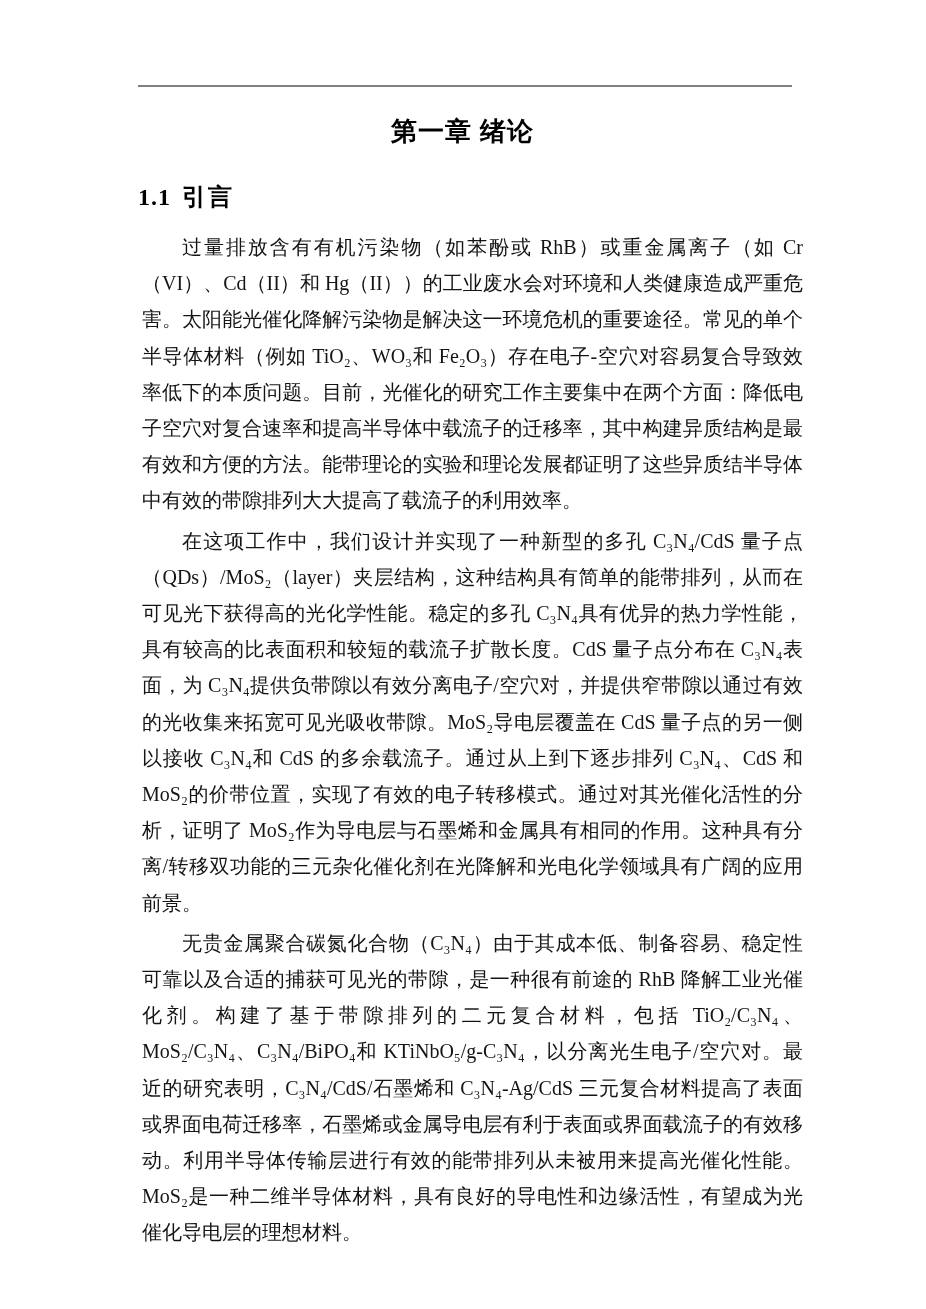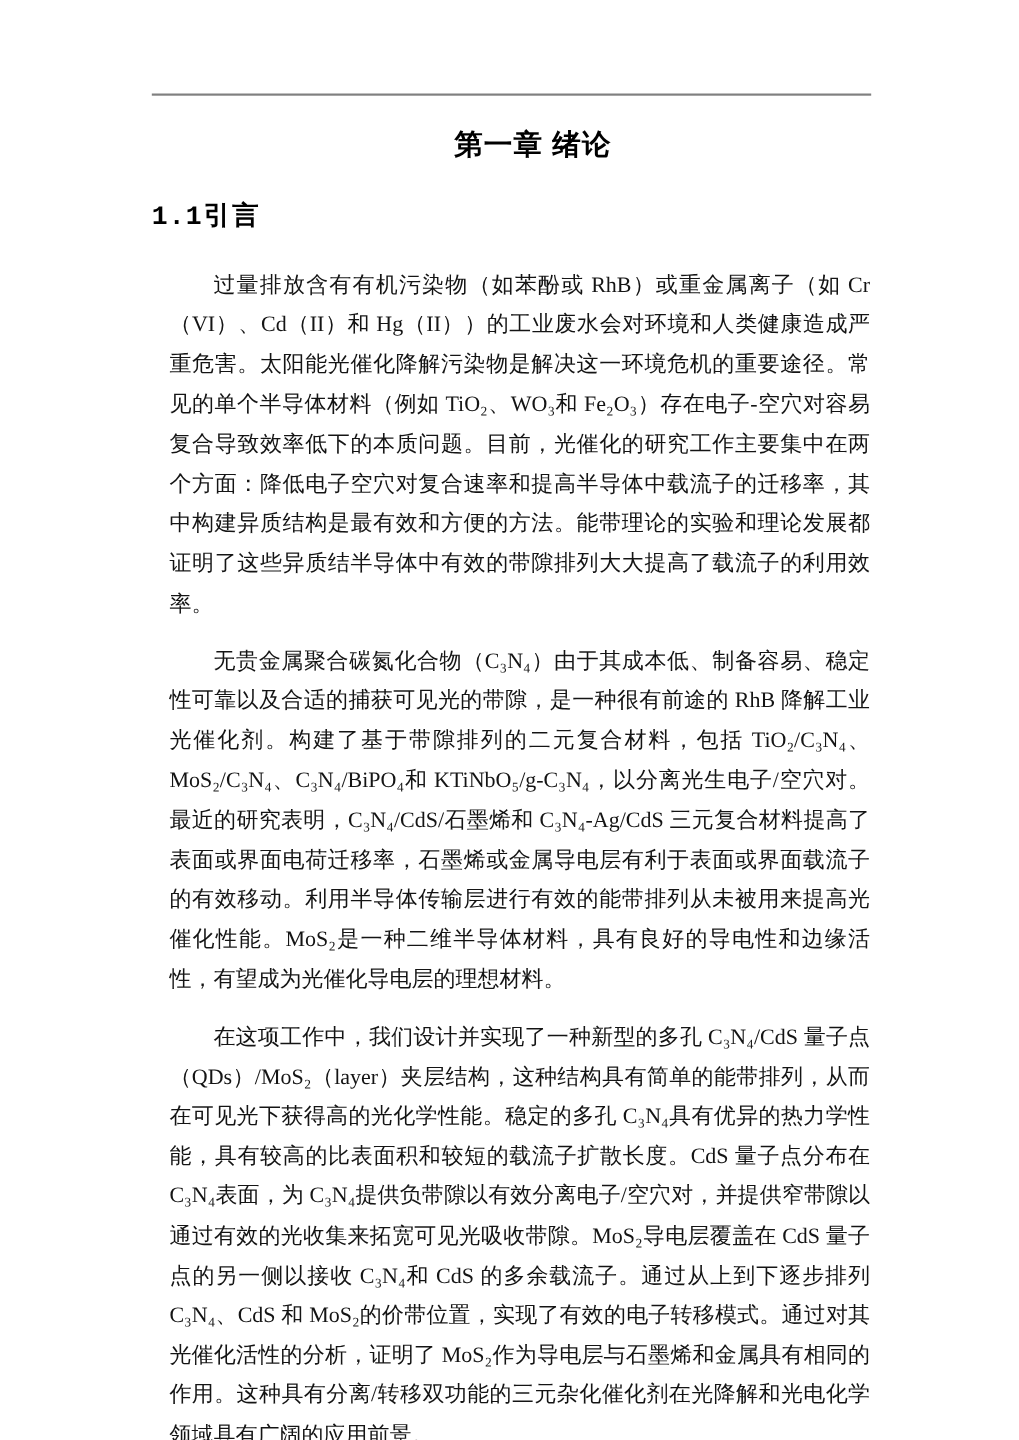--- a/index.html
+++ b/index.html
@@ -19,21 +19,21 @@
   .header-rule {
     position: absolute;
     left: 138px;
     top: 85px;
     width: 654px;
     height: 2px;
     background: #808080;
   }
   .chapter-title {
     position: absolute;
-    left: 150px;
+    left: 128px;
     top: 117px;
     width: 669px;
     margin: 0;
     text-align: center;
     font-family: "Liberation Sans", sans-serif;
     font-size: 26px;
     font-weight: bold;
     line-height: 1.15;
     color: #000000;
     letter-spacing: 1px;
@@ -43,57 +43,57 @@
     left: 138px;
     top: 183px;
     margin: 0;
     font-size: 24px;
     font-weight: bold;
     line-height: 1.15;
     color: #000000;
     white-space: nowrap;
   }
   .section-number {
-    font-family: Liberation Mono, monospace;
+    font-family: Liberation Serif, serif;
     letter-spacing: 1px;
-    margin-right: 1px;
+    margin-right: 11px;
   }
   .section-title {
     font-family: Liberation Sans, sans-serif;
     letter-spacing: 2px;
   }
   .body-text {
     position: absolute;
     left: 138px;
     top: 225px;
     width: 669px;
     font-size: 20px;
     line-height: 36.2px;
     text-align: justify;
     color: #141414;
   }
   .body-text p {
-    margin: 16px;
+    margin: 4px;
     padding: 0;
     text-indent: 2em;
     font-family: Liberation Serif, serif;
   }
 </style>
 </head>
 <body>
 
 <div class="page">
 
   <div class="header-rule"></div>
 
   <h1 class="chapter-title">第一章 绪论</h1>
 
   <h2 class="section-heading">
     <span class="section-number">1.1</span><span class="section-title">引言</span>
   </h2>
 
   <div class="body-text">
     <p>过量排放含有有机污染物（如苯酚或 RhB）或重金属离子（如 Cr（VI）、Cd（II）和 Hg（II））的工业废水会对环境和人类健康造成严重危害。太阳能光催化降解污染物是解决这一环境危机的重要途径。常见的单个半导体材料（例如 TiO₂、WO₃和 Fe₂O₃）存在电子-空穴对容易复合导致效率低下的本质问题。目前，光催化的研究工作主要集中在两个方面：降低电子空穴对复合速率和提高半导体中载流子的迁移率，其中构建异质结构是最有效和方便的方法。能带理论的实验和理论发展都证明了这些异质结半导体中有效的带隙排列大大提高了载流子的利用效率。</p>
+    <p>在这项工作中，我们设计并实现了一种新型的多孔 C₃N₄/CdS 量子点（QDs）/MoS₂（layer）夹层结构，这种结构具有简单的能带排列，从而在可见光下获得高的光化学性能。稳定的多孔 C₃N₄具有优异的热力学性能，具有较高的比表面积和较短的载流子扩散长度。CdS 量子点分布在 C₃N₄表面，为 C₃N₄提供负带隙以有效分离电子/空穴对，并提供窄带隙以通过有效的光收集来拓宽可见光吸收带隙。MoS₂导电层覆盖在 CdS 量子点的另一侧以接收 C₃N₄和 CdS 的多余载流子。通过从上到下逐步排列 C₃N₄、CdS 和 MoS₂的价带位置，实现了有效的电子转移模式。通过对其光催化活性的分析，证明了 MoS₂作为导电层与石墨烯和金属具有相同的作用。这种具有分离/转移双功能的三元杂化催化剂在光降解和光电化学领域具有广阔的应用前景。</p>
     <p>无贵金属聚合碳氮化合物（C₃N₄）由于其成本低、制备容易、稳定性可靠以及合适的捕获可见光的带隙，是一种很有前途的 RhB 降解工业光催化剂。构建了基于带隙排列的二元复合材料，包括 TiO₂/C₃N₄、MoS₂/C₃N₄、C₃N₄/BiPO₄和 KTiNbO₅/g-C₃N₄，以分离光生电子/空穴对。最近的研究表明，C₃N₄/CdS/石墨烯和 C₃N₄-Ag/CdS 三元复合材料提高了表面或界面电荷迁移率，石墨烯或金属导电层有利于表面或界面载流子的有效移动。利用半导体传输层进行有效的能带排列从未被用来提高光催化性能。MoS₂是一种二维半导体材料，具有良好的导电性和边缘活性，有望成为光催化导电层的理想材料。</p>
-    <p>在这项工作中，我们设计并实现了一种新型的多孔 C₃N₄/CdS 量子点（QDs）/MoS₂（layer）夹层结构，这种结构具有简单的能带排列，从而在可见光下获得高的光化学性能。稳定的多孔 C₃N₄具有优异的热力学性能，具有较高的比表面积和较短的载流子扩散长度。CdS 量子点分布在 C₃N₄表面，为 C₃N₄提供负带隙以有效分离电子/空穴对，并提供窄带隙以通过有效的光收集来拓宽可见光吸收带隙。MoS₂导电层覆盖在 CdS 量子点的另一侧以接收 C₃N₄和 CdS 的多余载流子。通过从上到下逐步排列 C₃N₄、CdS 和 MoS₂的价带位置，实现了有效的电子转移模式。通过对其光催化活性的分析，证明了 MoS₂作为导电层与石墨烯和金属具有相同的作用。这种具有分离/转移双功能的三元杂化催化剂在光降解和光电化学领域具有广阔的应用前景。</p>
   </div>
 
 </div>
 
 </body></html>

